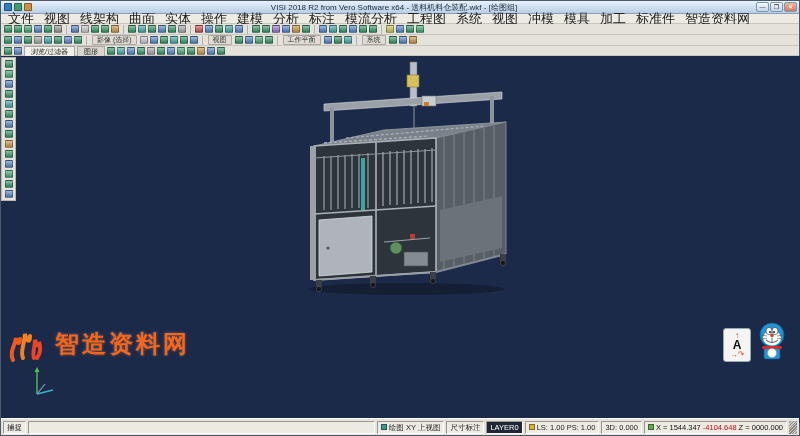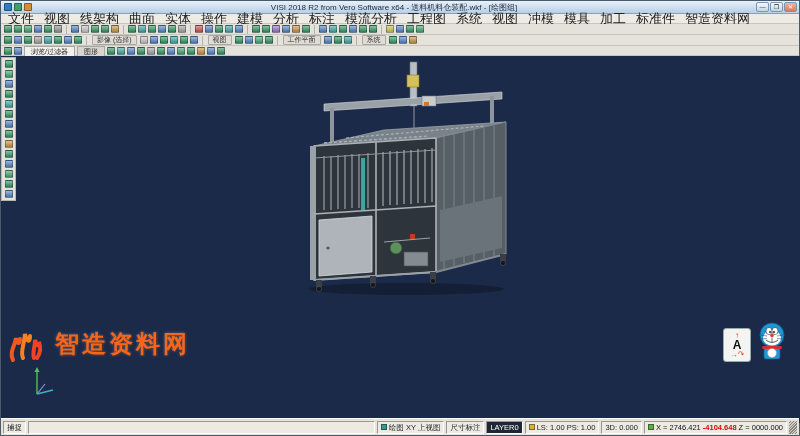--- a/index.html
+++ b/index.html
@@ -60,21 +60,21 @@
 
   
   .statusbar { position:absolute; left:0; bottom:0; width:100%; height:17px; background:#e6e3dc;
     border-top:1px solid #fff; display:flex; align-items:center; gap:2px; padding:0 2px; font-size:7.5px; color:#222; }
   .sfield { height:13px; line-height:11px; padding:0 3px; border:1px solid; border-color:#9a988f #fff #fff #9a988f;
     background:#eceae3; white-space:nowrap; overflow:hidden; display:flex; align-items:center; gap:2px; }
   .sfield.msg { flex:1; }
   .sfield.layer { background:#1f2636; color:#fff; justify-content:center; }
   .schip { width:6px; height:6px; border:1px solid rgba(0,0,0,.4); flex:none; }
   .coord-x, .coord-z { color:#111; }
-  .coord-y { color:#d00a0a; font-weight:bold;text-align:right; }
+  .coord-y { color:#d00a0a; font-weight:normal;text-align:right; }
   .grip { width:8px; height:13px; background:repeating-linear-gradient(135deg,#cfccc4 0 1px,#8a887f 1px 2px); }
 </style>
 </head>
 <body>
 
 <div id="app">
 
   <div class="titlebar">
     <div class="title-icons">
       <span class="t-ico" style="background:#2e7fc2"></span>
@@ -362,19 +362,19 @@
     </span>
     <span class="sfield">尺寸标注</span>
     <span class="sfield layer">LAYER0</span>
     <span class="sfield">
       <span class="schip" style="background: rgb(212, 180, 60);"></span>
       <span>LS: 1.00 PS: 1.00</span>
     </span>
     <span class="sfield">3D: 0.000</span>
     <span class="sfield">
       <span class="schip" style="background: rgb(89, 176, 74);"></span>
-      <span class="coord-x">X = 2746.421</span>
+      <span class="coord-x">X = 1544.347</span>
       <span class="coord-y">-4104.648</span>
       <span class="coord-z">Z = 0000.000</span>
     </span>
     <span class="grip"></span>
   </div>
 </div>
 
 </body></html>

